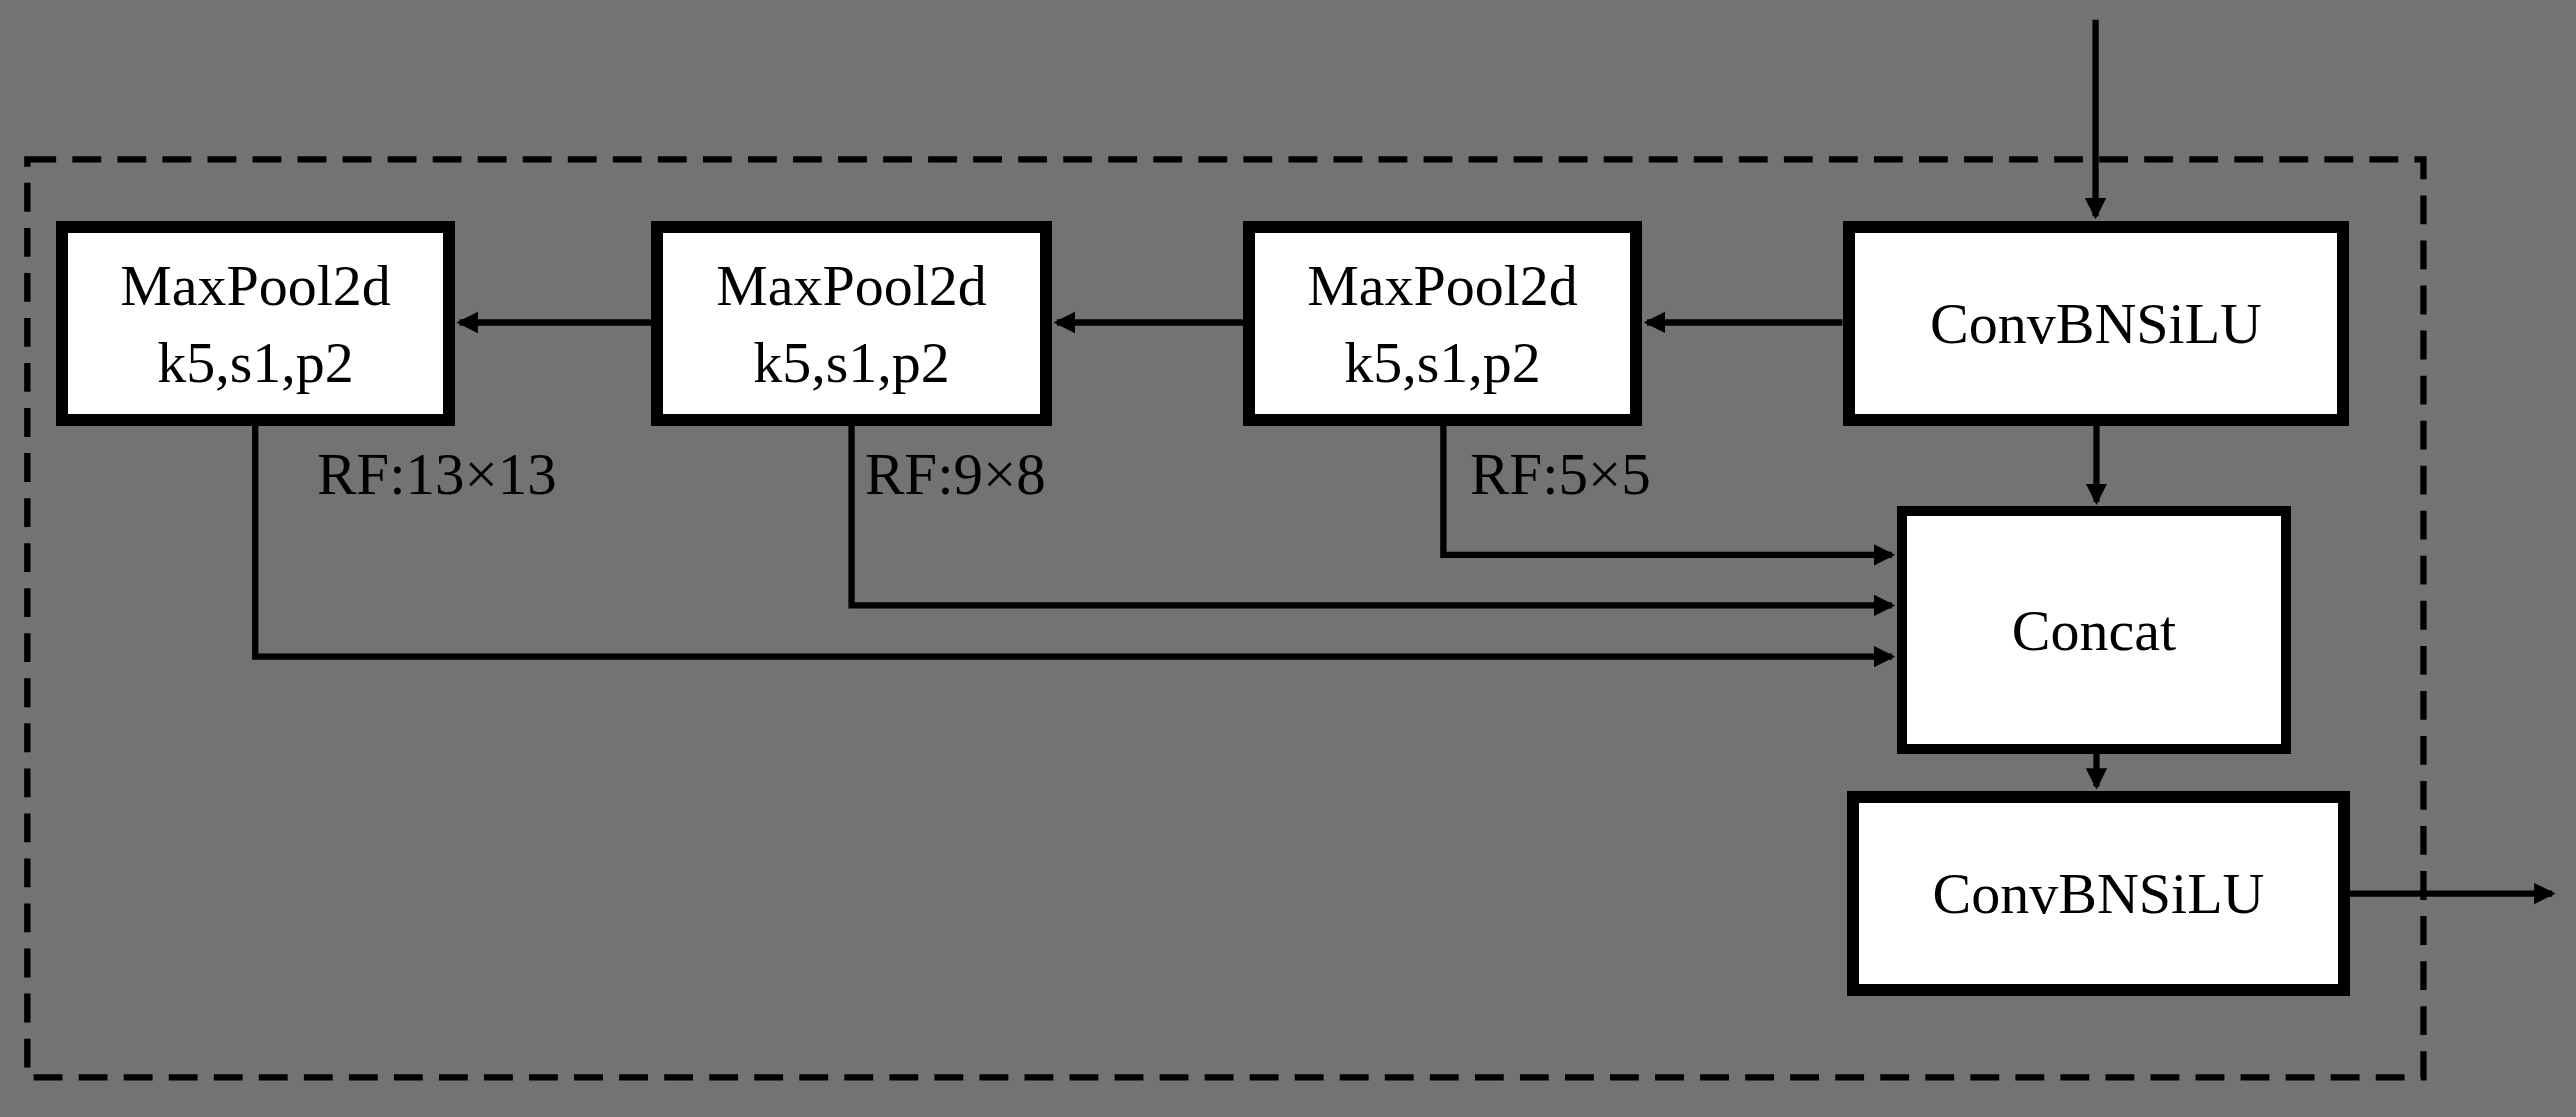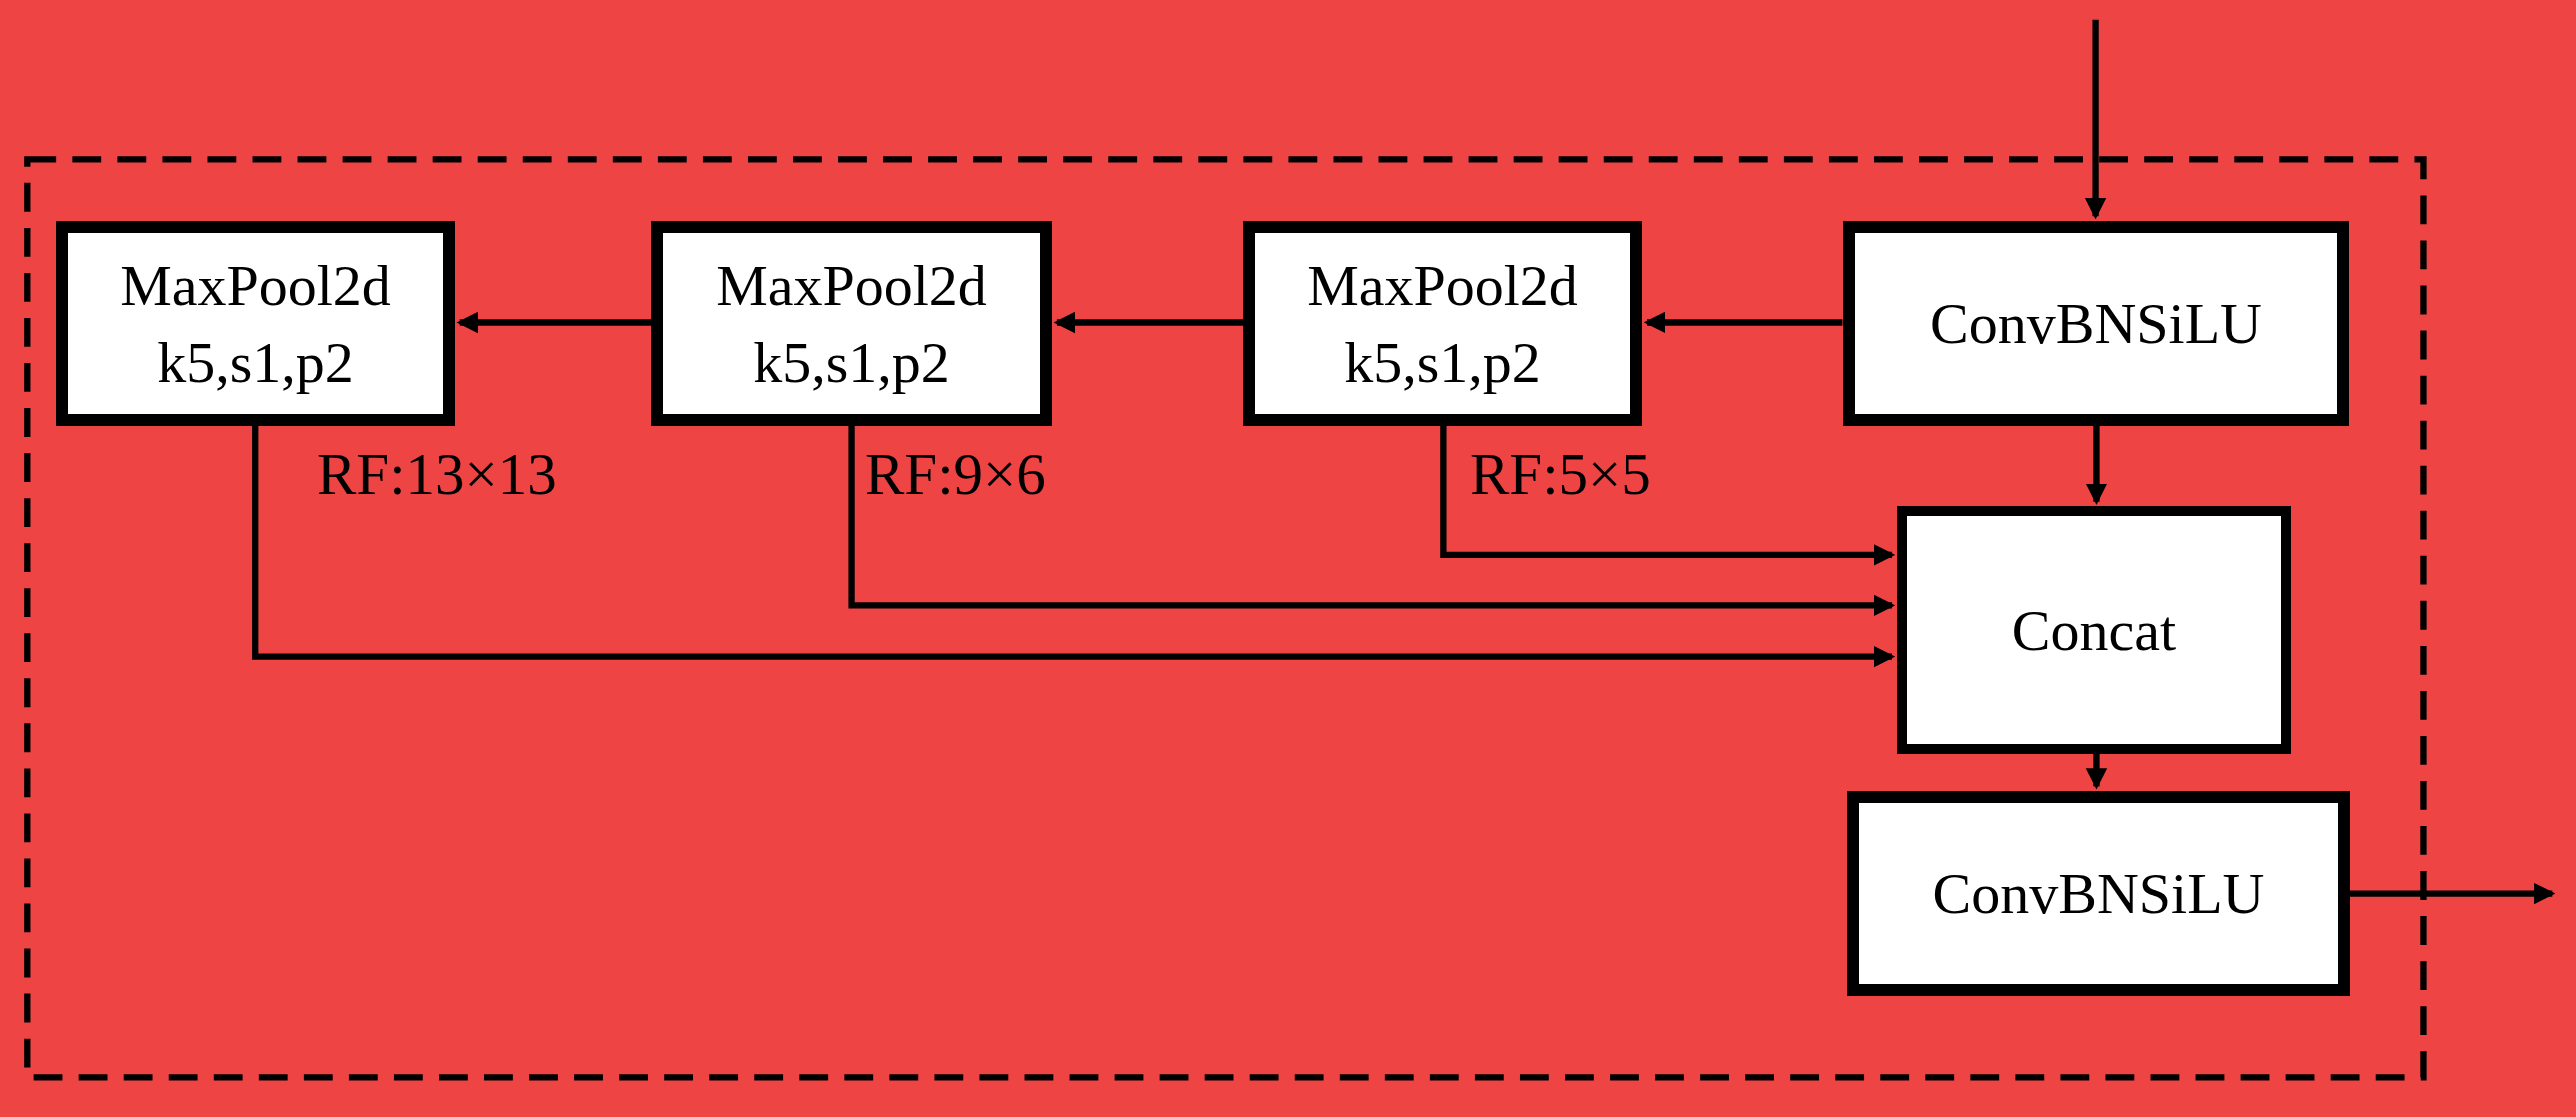--- a/index.html
+++ b/index.html
@@ -4,21 +4,21 @@
 <style>
   html, body {
     margin: 0;
     padding: 0;
     background: #ffffff;
   }
   .canvas {
     position: relative;
     width: 2576px;
     height: 1117px;
-    background: #ef4444;
+    background: #737373;
     font-family: "Liberation Serif", serif;
     color: #000000;
     overflow: hidden;
   }
   .wires {
     position: absolute;
     left: 0;
     top: 0;
     width: 2576px;
     height: 1117px;
@@ -119,18 +119,18 @@
   <div class="node thin" id="box-concat">
     <div class="bl">Concat</div>
   </div>
 
   <div class="node" id="box-conv-out">
     <div class="bl">ConvBNSiLU</div>
   </div>
 
   <div class="rf" id="rf-a">RF:13×13</div>
 
-  <div class="rf" id="rf-b">RF:9×6</div>
+  <div class="rf" id="rf-b">RF:9×8</div>
 
   <div class="rf" id="rf-c">RF:5×5</div>
 
 </div>
 
 
 </body></html>

